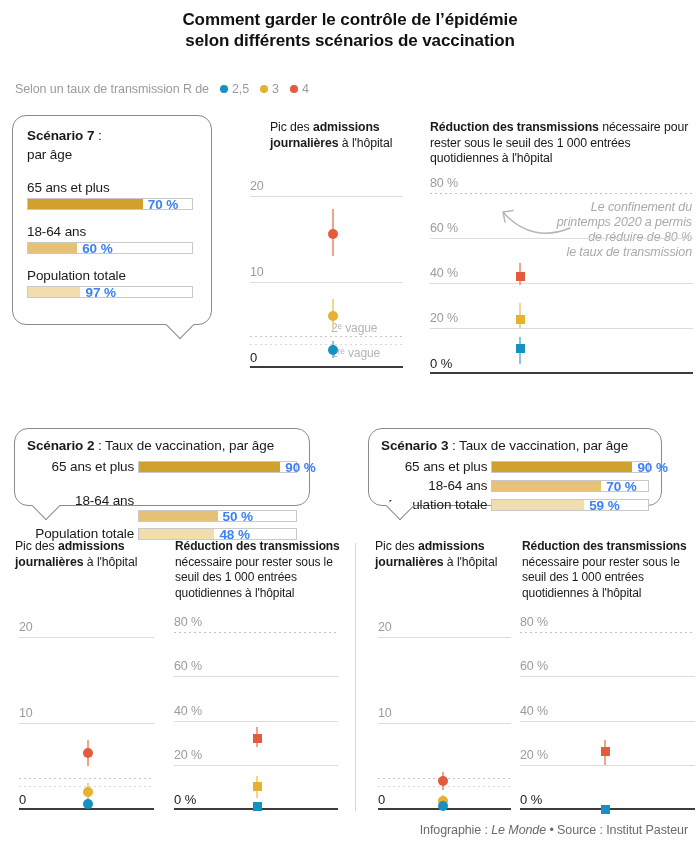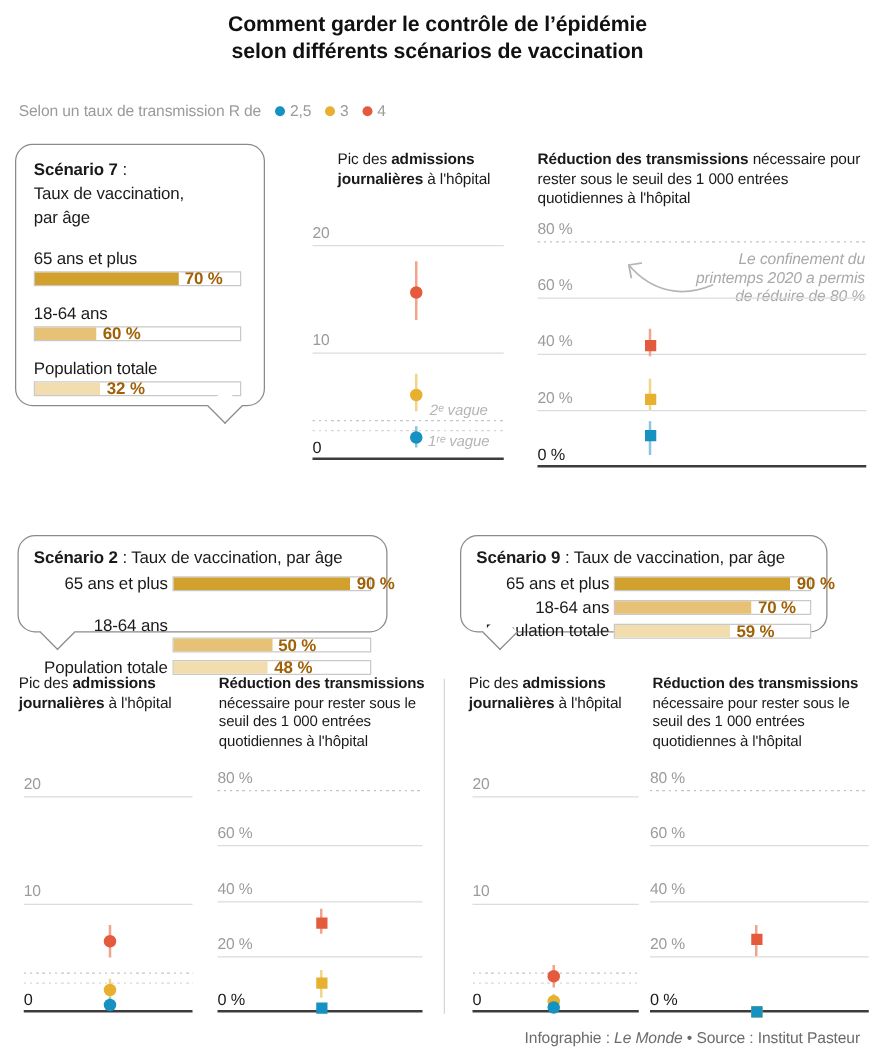--- a/index.html
+++ b/index.html
@@ -18,34 +18,34 @@
   .bubble{position:absolute;background:#fff;border:1.5px solid #8a8a8a;border-radius:14px;box-sizing:border-box;z-index:2;}
   .tail{position:absolute;width:19px;height:19px;background:#fff;z-index:3;
         border-right:1.5px solid #8a8a8a;border-bottom:1.5px solid #8a8a8a;transform:rotate(45deg);}
   .b-title{font-size:13.5px;line-height:18px;}
   .b-title b{font-weight:bold;}
   .b-sub{font-size:13.5px;line-height:19px;}
   .glabel{font-size:13.5px;margin-bottom:3px;}
   .track{position:relative;background:#fff;border:1px solid #c9c9c9;height:10px;}
   .fill{position:absolute;left:0;top:0;bottom:0;}
   .val{position:absolute;top:50%;transform:translateY(-50%);font-weight:bold;font-size:13.5px;
-       white-space:nowrap;color:#a16207;}
+       white-space:nowrap;color:#3b82f6;}
   .brow{display:flex;align-items:center;margin-top:4px;}
   .blab{font-size:13.5px;text-align:right;white-space:nowrap;}
   
   .g{position:absolute;height:1px;background:#dcdcdc;}
   .gdot{position:absolute;height:1px;background-image:repeating-linear-gradient(90deg,#c3c3c3 0 2px,transparent 2px 5px);}
   .gzero{position:absolute;height:2px;background:#3c3c3c;}
   .ref1{position:absolute;height:1px;background-image:repeating-linear-gradient(90deg,#c6c6c6 0 2px,transparent 2px 5px);}
   .ref2{position:absolute;height:1px;background-image:repeating-linear-gradient(90deg,#d8d8d8 0 2px,transparent 2px 5px);}
   .tlab{position:absolute;font-size:12.5px;color:#9b9b9b;height:15px;line-height:15px;}
   .tlab.dark{color:#1a1a1a;font-size:13px;}
   .chead{position:absolute;font-size:12.3px;line-height:15.5px;color:#1a1a1a;}
   .chead b{font-weight:bold;}
-  .reflab{position:absolute;font-size:12px;font-style:italic;color:#b5b5b5;text-align:center;height:14px;line-height:14px;}
+  .reflab{position:absolute;font-size:12px;color:#b5b5b5;text-align:left;height:14px;line-height:14px;}
   .ebar{position:absolute;width:2px;}
   .pt{position:absolute;}
   .pt.circle{width:10px;height:10px;border-radius:50%;}
   .pt.square{width:9px;height:9px;}
   
   #annot{position:absolute;left:490px;top:200px;width:202px;text-align:right;
          font-size:12.5px;line-height:15px;font-style:italic;color:#a9a9a9;}
   #divider{position:absolute;left:355px;top:543px;width:1px;height:268px;background:#d6d6d6;}
   #footer{position:absolute;top:823px;right:12px;font-size:12.5px;color:#6b6b6b;}
 </style>
@@ -71,42 +71,41 @@
     </span>
     <span class="leg-item">
       <span class="leg-dot" style="background: rgb(228, 90, 60);"></span>
       <span>4</span>
     </span>
   </div>
 
   <div class="bubble" style="left:12px;top:115px;width:200px;height:210px;padding:11px 14px;">
     <div class="b-title"><b>Scénario 7</b><span> :</span></div>
     <div class="b-sub">
-      <div>Taux de vaccination,</div>
       <div>par âge</div>
     </div>
     <div style="margin-top:16px;">
       <div class="glabel">65 ans et plus</div>
       <div class="track" style="width:164px;">
         <div class="fill" style="width: 70%; background: rgb(210, 160, 44);"></div>
         <span class="val" style="left: calc(70% + 5px);">70 %</span>
       </div>
     </div>
     <div style="margin-top:14px;">
       <div class="glabel">18-64 ans</div>
       <div class="track" style="width:164px;">
         <div class="fill" style="width: 30%; background: rgb(231, 193, 118);"></div>
         <span class="val" style="left: calc(30% + 5px);">60 %</span>
       </div>
     </div>
     <div style="margin-top:14px;">
       <div class="glabel">Population totale</div>
       <div class="track" style="width:164px;">
         <div class="fill" style="width: 32%; background: rgb(242, 221, 174);"></div>
-        <span class="val" style="left: calc(32% + 5px);">32 %</span>
+        <span class="val" style="left: calc(32% + 5px);">97 %</span>
       </div>
     </div>
   </div>
   <div class="tail" style="left:170px;top:315px;"></div>
 
   <div class="bubble" style="left:14px;top:428px;width:296px;height:78px;padding:8px 12px;">
     <div class="b-title"><b>Scénario 2</b><span> : </span><span>Taux de vaccination, par âge</span></div>
     <div class="brow">
       <div class="blab" style="width:108px;margin-right:4px;">65 ans et plus</div>
       <div class="track" style="width:158px;">
@@ -125,21 +124,21 @@
       <div class="blab" style="width:108px;margin-right:4px;">Population totale</div>
       <div class="track" style="width:158px;">
         <div class="fill" style="width: 48%; background: rgb(242, 221, 174);"></div>
         <span class="val" style="left: calc(48% + 5px);">48 %</span>
       </div>
     </div>
   </div>
   <div class="tail" style="left:36px;top:496px;"></div>
 
   <div class="bubble" style="left:368px;top:428px;width:294px;height:78px;padding:8px 12px;">
-    <div class="b-title"><b>Scénario 9</b><span> : </span><span>Taux de vaccination, par âge</span></div>
+    <div class="b-title"><b>Scénario 3</b><span> : </span><span>Taux de vaccination, par âge</span></div>
     <div class="brow">
       <div class="blab" style="width:108px;margin-right:4px;">65 ans et plus</div>
       <div class="track" style="width:158px;">
         <div class="fill" style="width: 90%; background: rgb(210, 160, 44);"></div>
         <span class="val" style="left: calc(90% + 5px);">90 %</span>
       </div>
     </div>
     <div class="brow">
       <div class="blab" style="width:108px;margin-right:4px;">18-64 ans</div>
       <div class="track" style="width:158px;">
@@ -154,20 +153,21 @@
         <span class="val" style="left: calc(59% + 5px);">59 %</span>
       </div>
     </div>
   </div>
   <div class="tail" style="left:390px;top:496px;"></div>
 
   <div id="annot">
     <div>Le confinement du</div>
     <div>printemps 2020 a permis</div>
     <div>de réduire de 80&nbsp;%</div>
+    <div>le taux de transmission</div>
   </div>
   <svg class="abs" style="left:488px;top:196px;" width="90" height="44" viewBox="0 0 90 44">
     <path d="M82 32 C58 42 34 38 15 16 M15 16 L17 26 M15 16 L25 14.5" fill="none" stroke="#b5b5b5" stroke-width="1.4" stroke-linecap="round"></path>
   </svg>
 
   <div id="divider"></div>
 
   <div id="chart-layer" class="abs" style="left:0;top:0;width:700px;height:850px;">
       <div class="chead" style="left: 270px; top: 120px; width: 142px;"><span>Pic des </span><b>admissions journalières</b><span> à l'hôpital</span></div>
       <div class="g" style="left: 250px; top: 196px; width: 153px;"></div>

